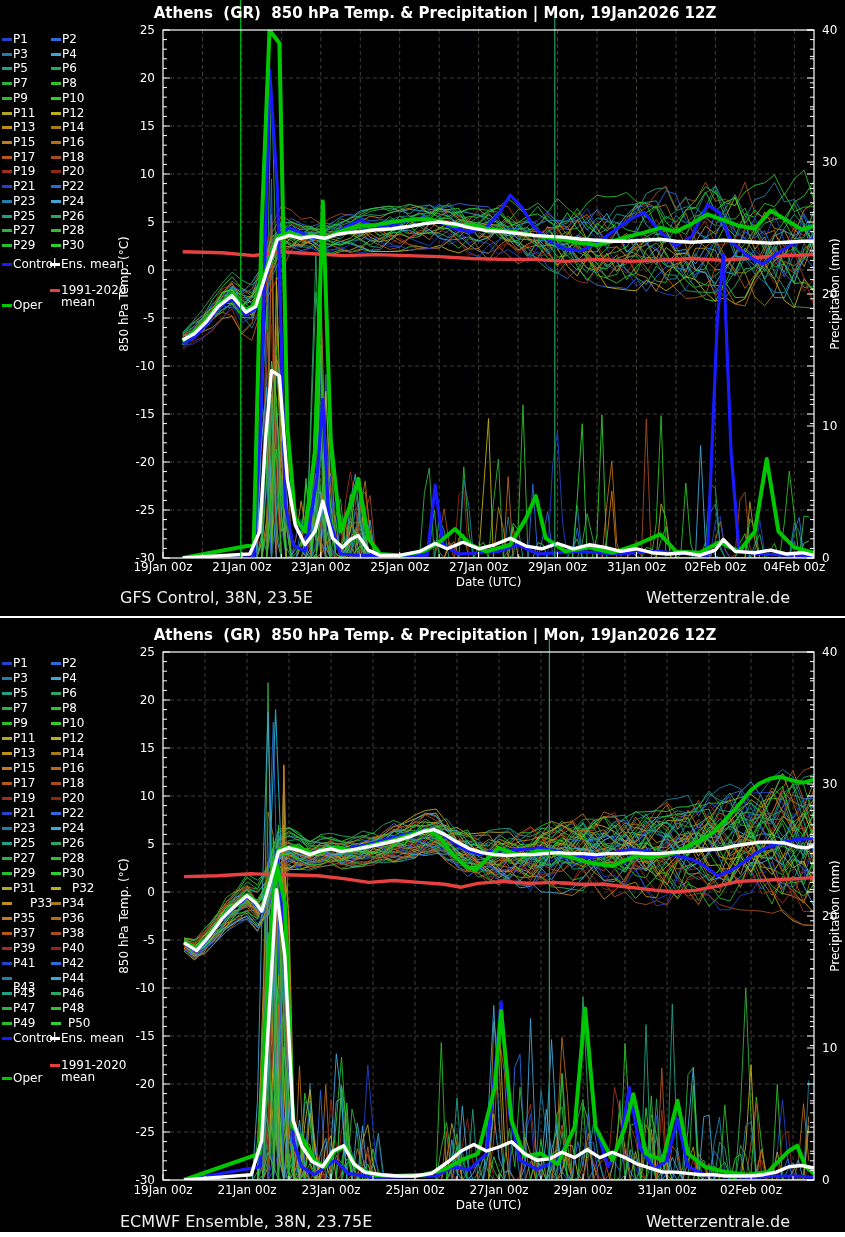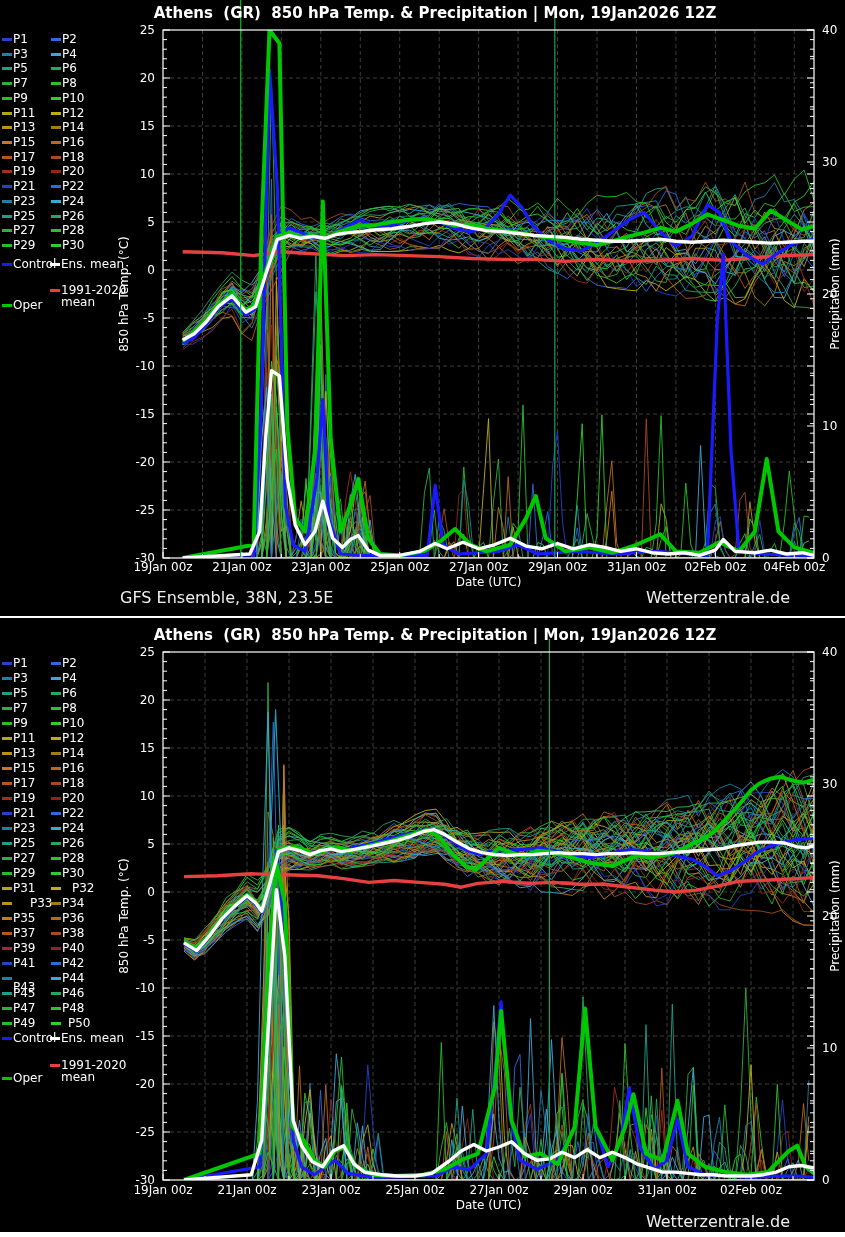--- a/index.html
+++ b/index.html
@@ -450,21 +450,21 @@
           <span class="leg-lbl" style="left: 11px;">1991-2020</span>
         </div>
         <div class="leg-item" style="left: 50px; top: 295px;">
           <span class="leg-lbl" style="left: 11px;">mean</span>
         </div>
         <div class="leg-item" style="left: 2px; top: 298px;">
           <span class="leg-swatch" style="left: 0px; background: rgb(0, 200, 0);"></span>
           <span class="leg-lbl" style="left: 11px;">Oper</span>
         </div>
       </div>
-    <div class="footer-left">GFS Ensemble, 38N, 23.5E</div>
+    <div class="footer-left">GFS Control, 38N, 23.5E</div>
     <div class="footer-right">Wetterzentrale.de</div>
   </section>
 
   <div class="separator"></div>
 
   <section class="panel" id="panel-1">
     <div class="chart-title">Athens  (GR)  850 hPa Temp. &amp; Precipitation | Mon, 19Jan2026 12Z</div>
     <svg class="chart-svg" id="chart-1" width="845" height="614" viewBox="0 0 845 614">
         <path d="M205.0 33.0L205.0 561.0" fill="none" stroke="#45453b" stroke-width="0.9" stroke-linejoin="round" stroke-dasharray="4 3"></path>
         <path d="M247.0 33.0L247.0 561.0" fill="none" stroke="#45453b" stroke-width="0.9" stroke-linejoin="round" stroke-dasharray="4 3"></path>
@@ -1000,17 +1000,18 @@
           <span class="leg-lbl" style="left: 11px;">1991-2020</span>
         </div>
         <div class="leg-item" style="left: 50px; top: 451px;">
           <span class="leg-lbl" style="left: 11px;">mean</span>
         </div>
         <div class="leg-item" style="left: 2px; top: 452px;">
           <span class="leg-swatch" style="left: 0px; background: rgb(0, 200, 0);"></span>
           <span class="leg-lbl" style="left: 11px;">Oper</span>
         </div>
       </div>
+    <div class="footer-left">ECMWF Ensemble, 38N, 23.75E</div>
     <div class="footer-right">Wetterzentrale.de</div>
   </section>
 
   <div class="bottom-strip"></div>
 </div>
 
 </body></html>

